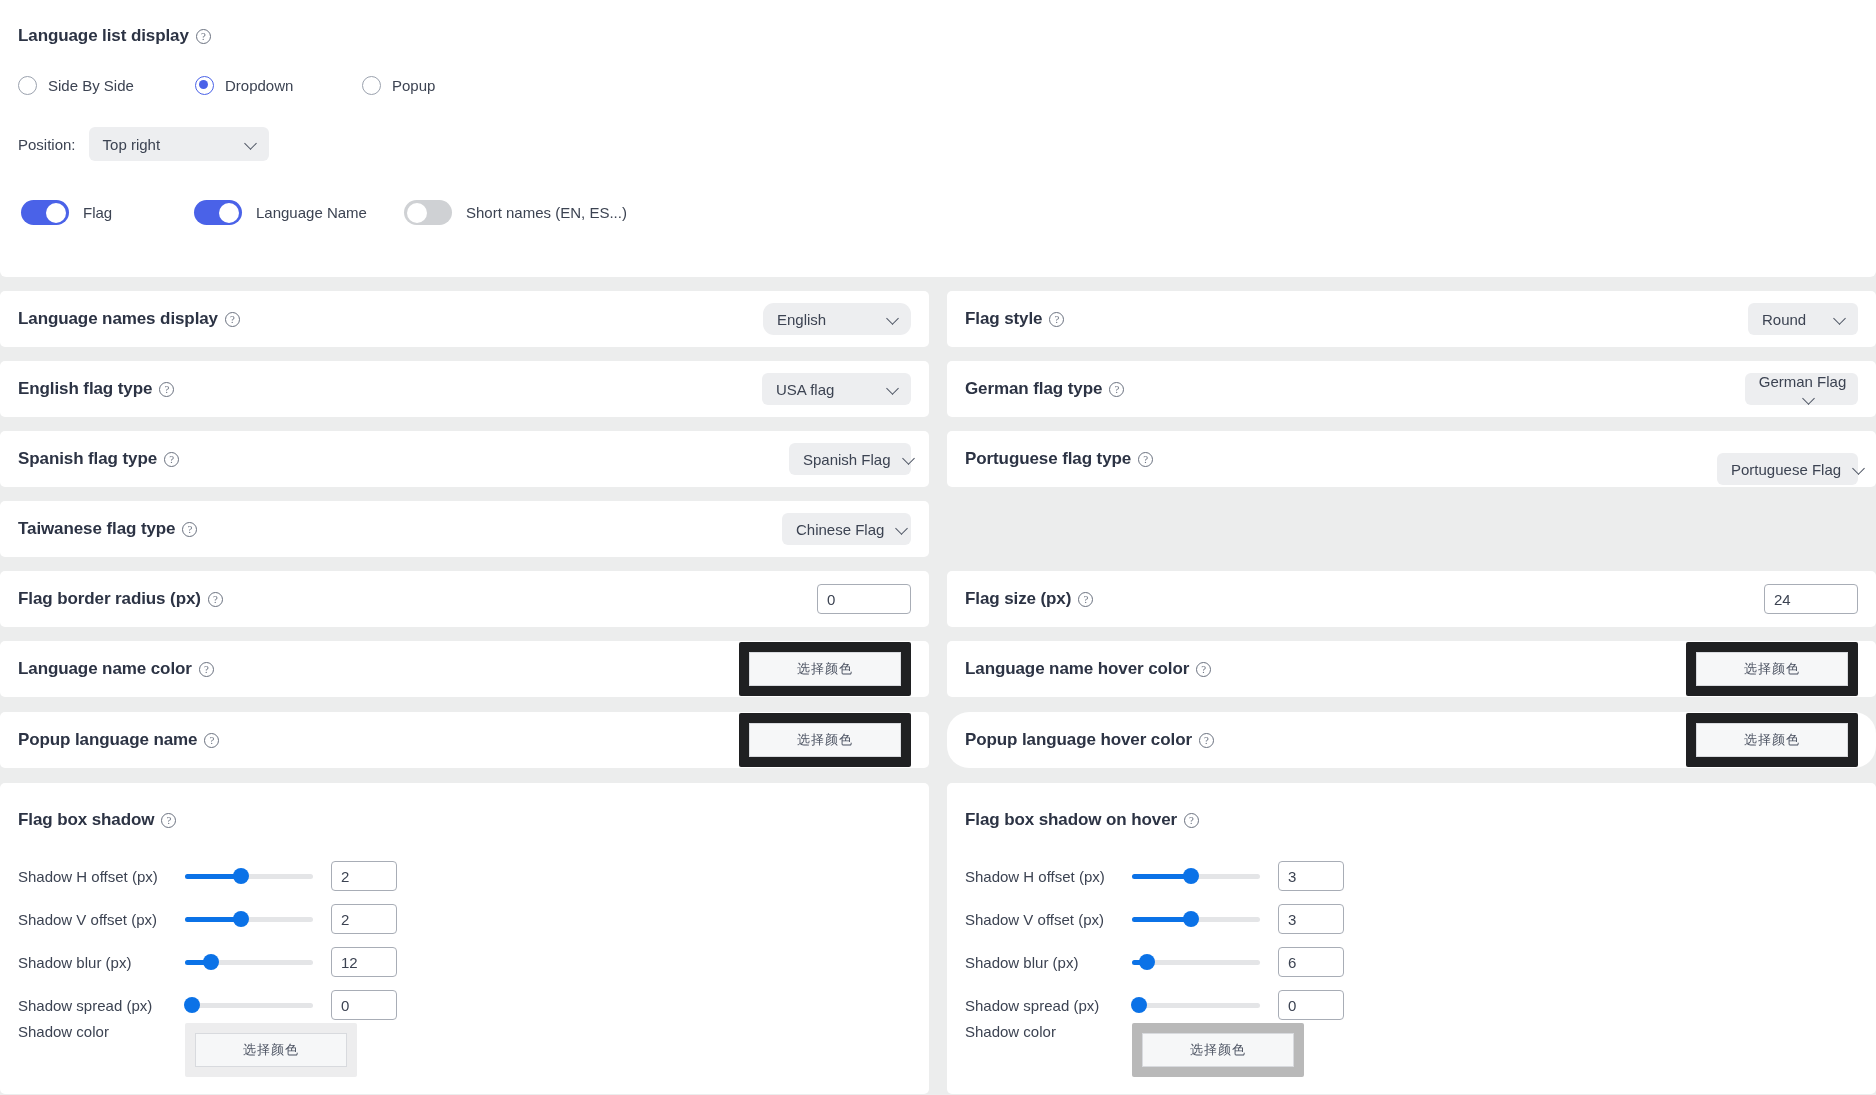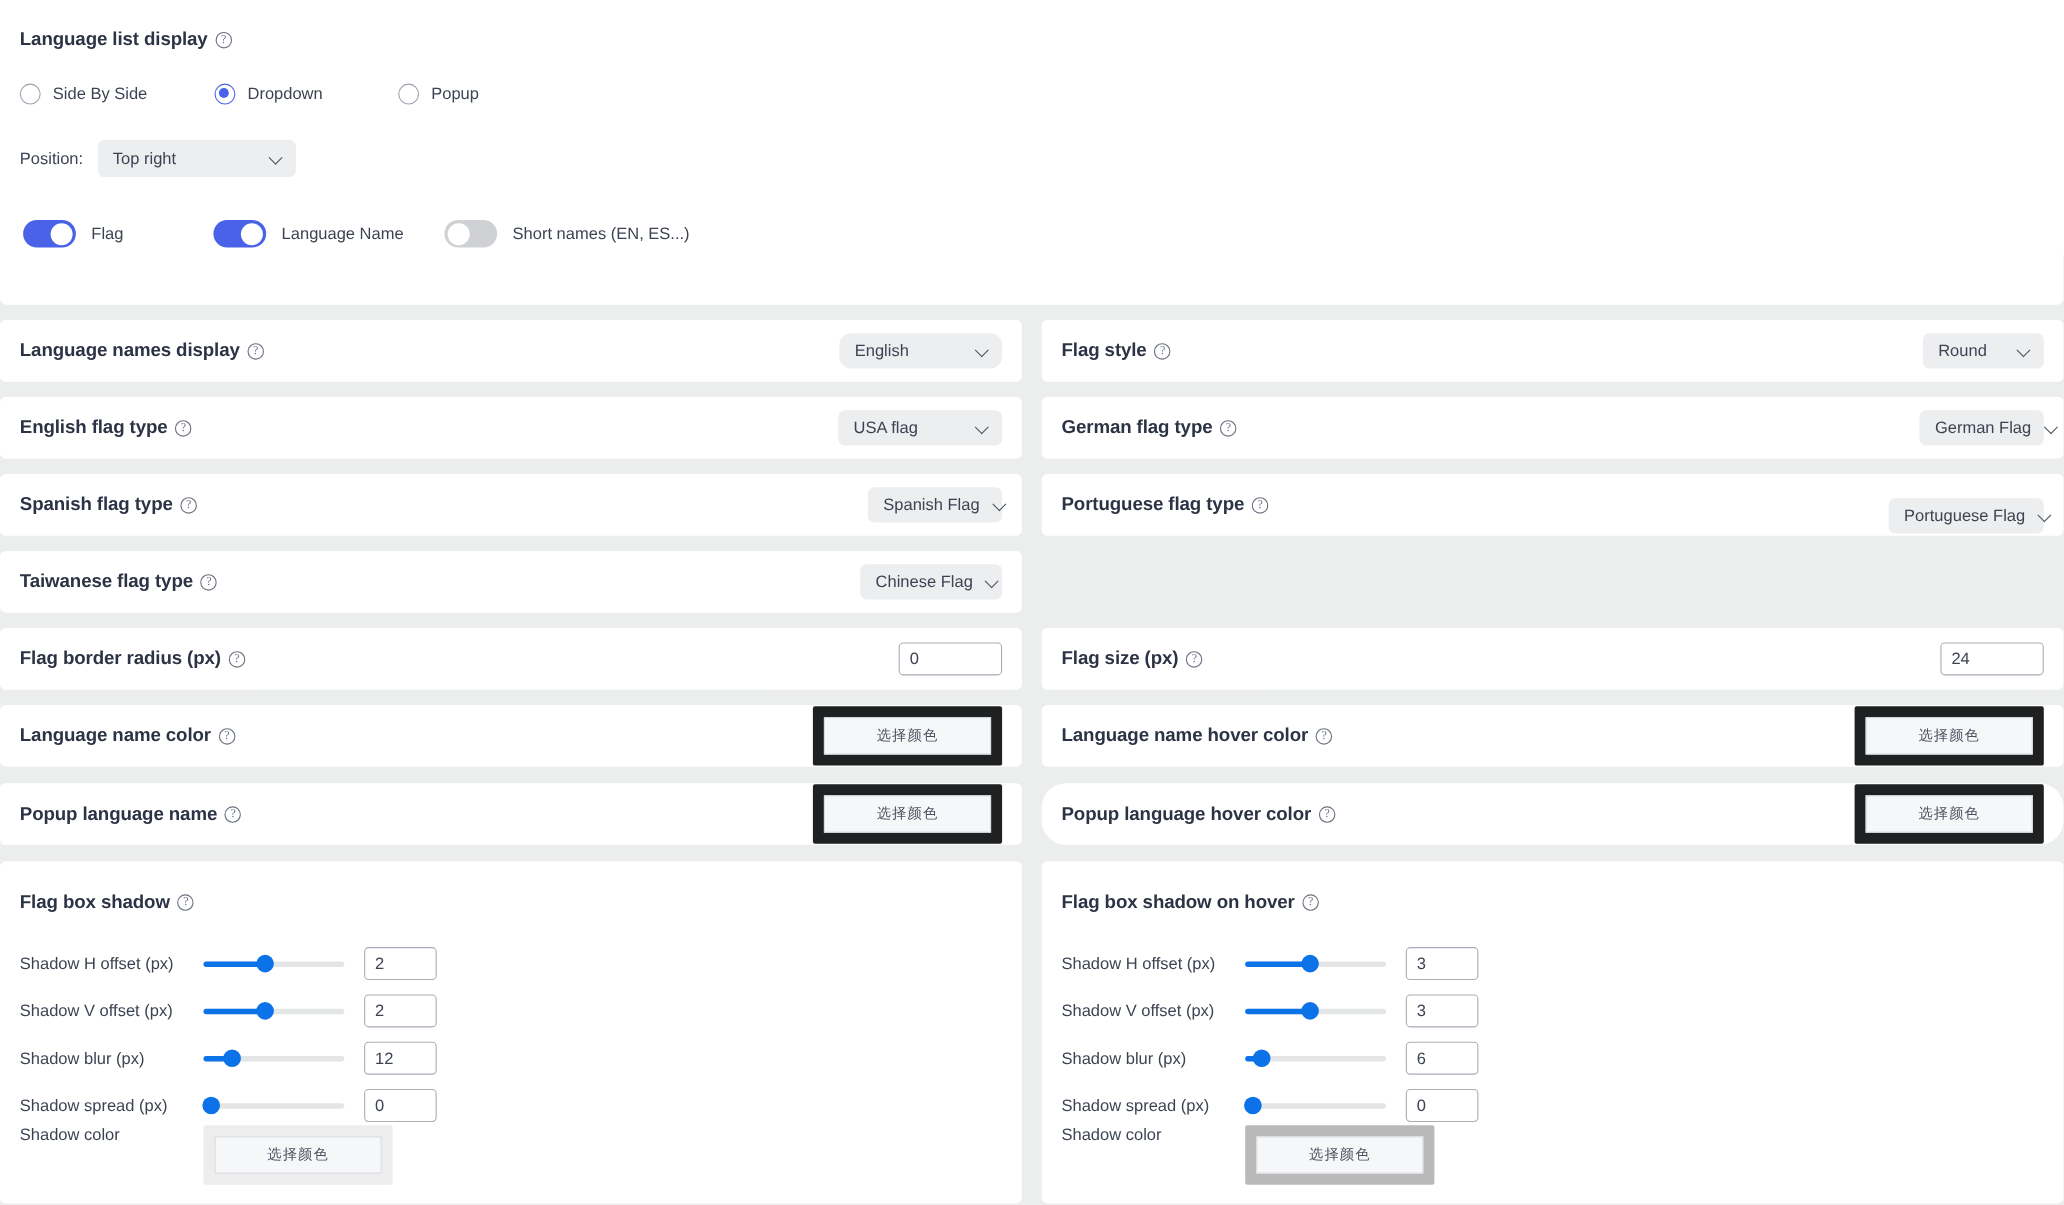--- a/index.html
+++ b/index.html
@@ -453,21 +453,21 @@
           <span class="chev"></span>
         </div>
       </div>
 
       <div class="srow" style="top:70px; height:56px;">
         <span class="label">
           <span>German flag type</span>
           <span class="help-icon">?</span>
         </span>
         <span class="spacer"></span>
-        <div class="select-box" style="width:113px;height:32px;">
+        <div class="select-box" style="width:113px;height:32px;flex-direction:column;">
           <span>German Flag</span>
           <span class="chev"></span>
         </div>
       </div>
 
       <div class="srow" style="top:140px; height:56px;">
         <span class="label">
           <span>Portuguese flag type</span>
           <span class="help-icon">?</span>
         </span>

